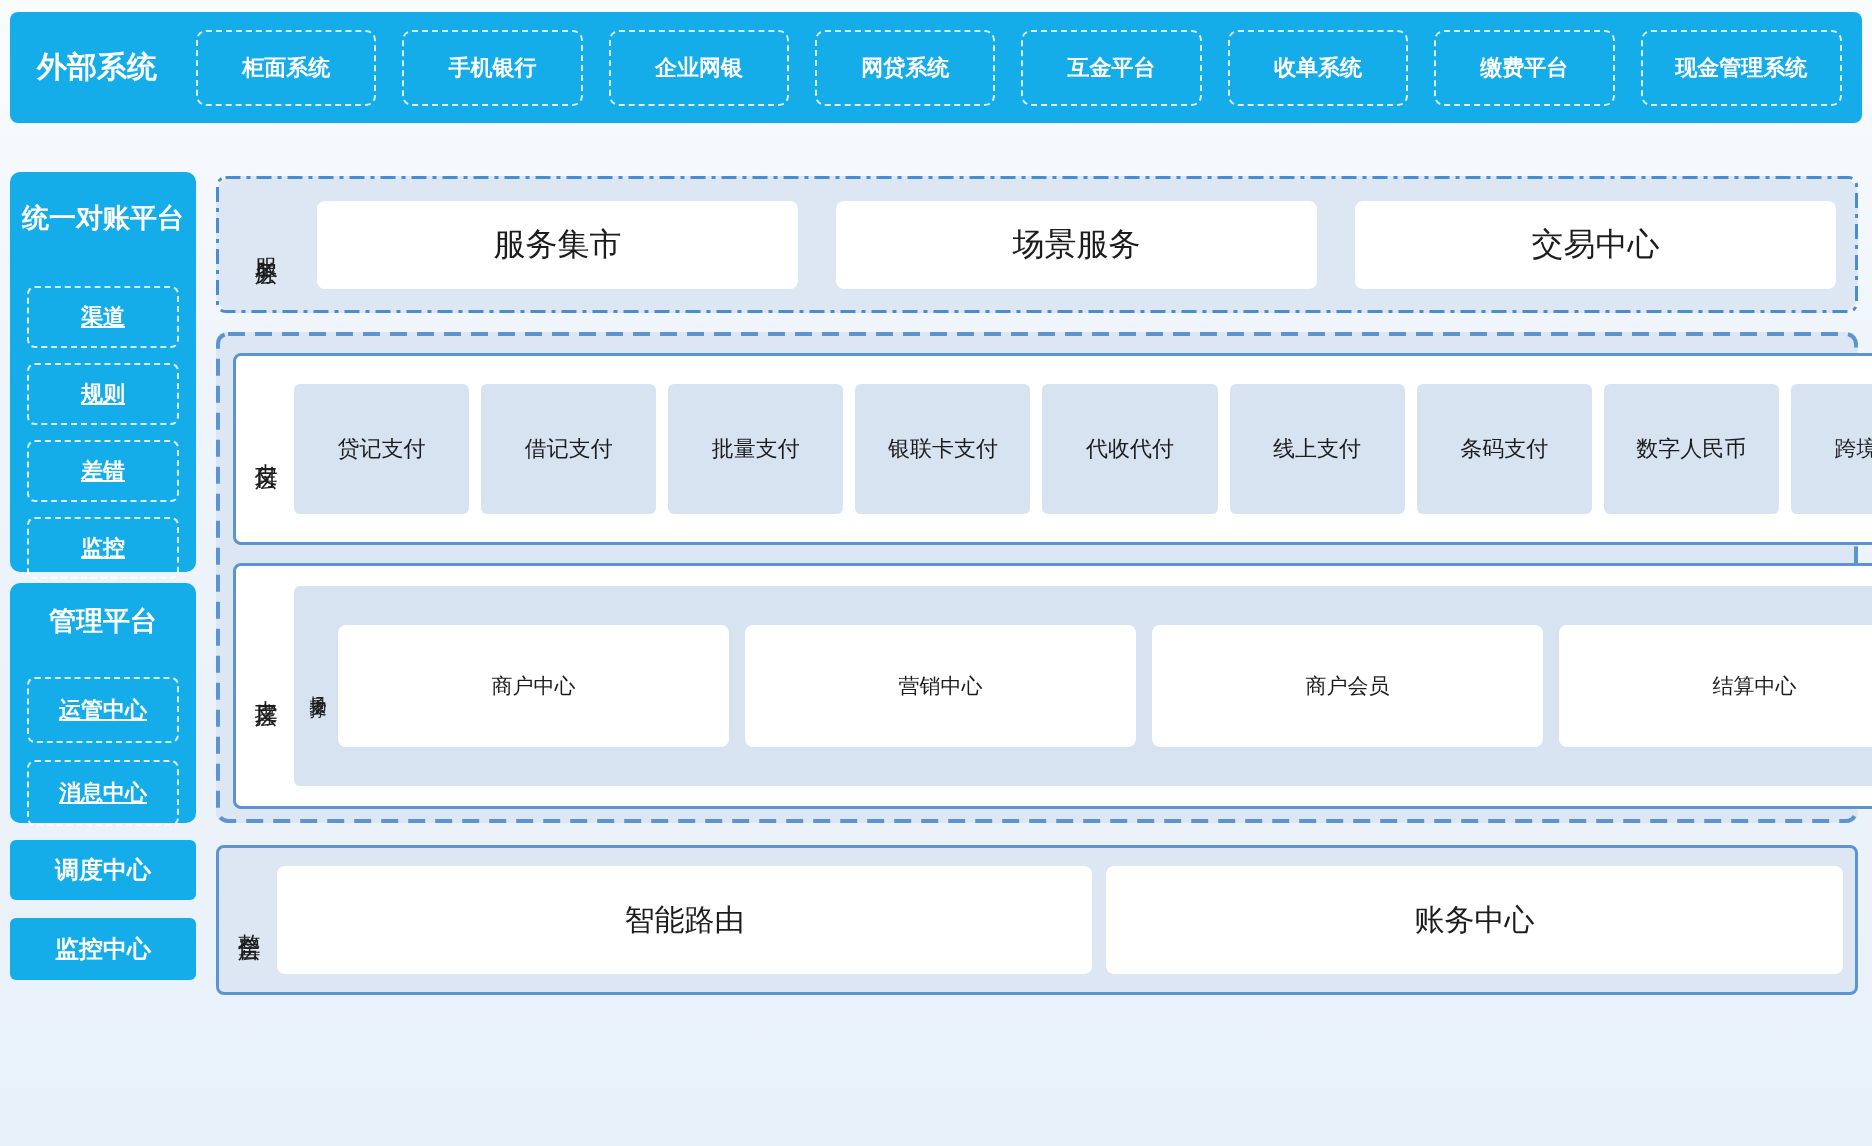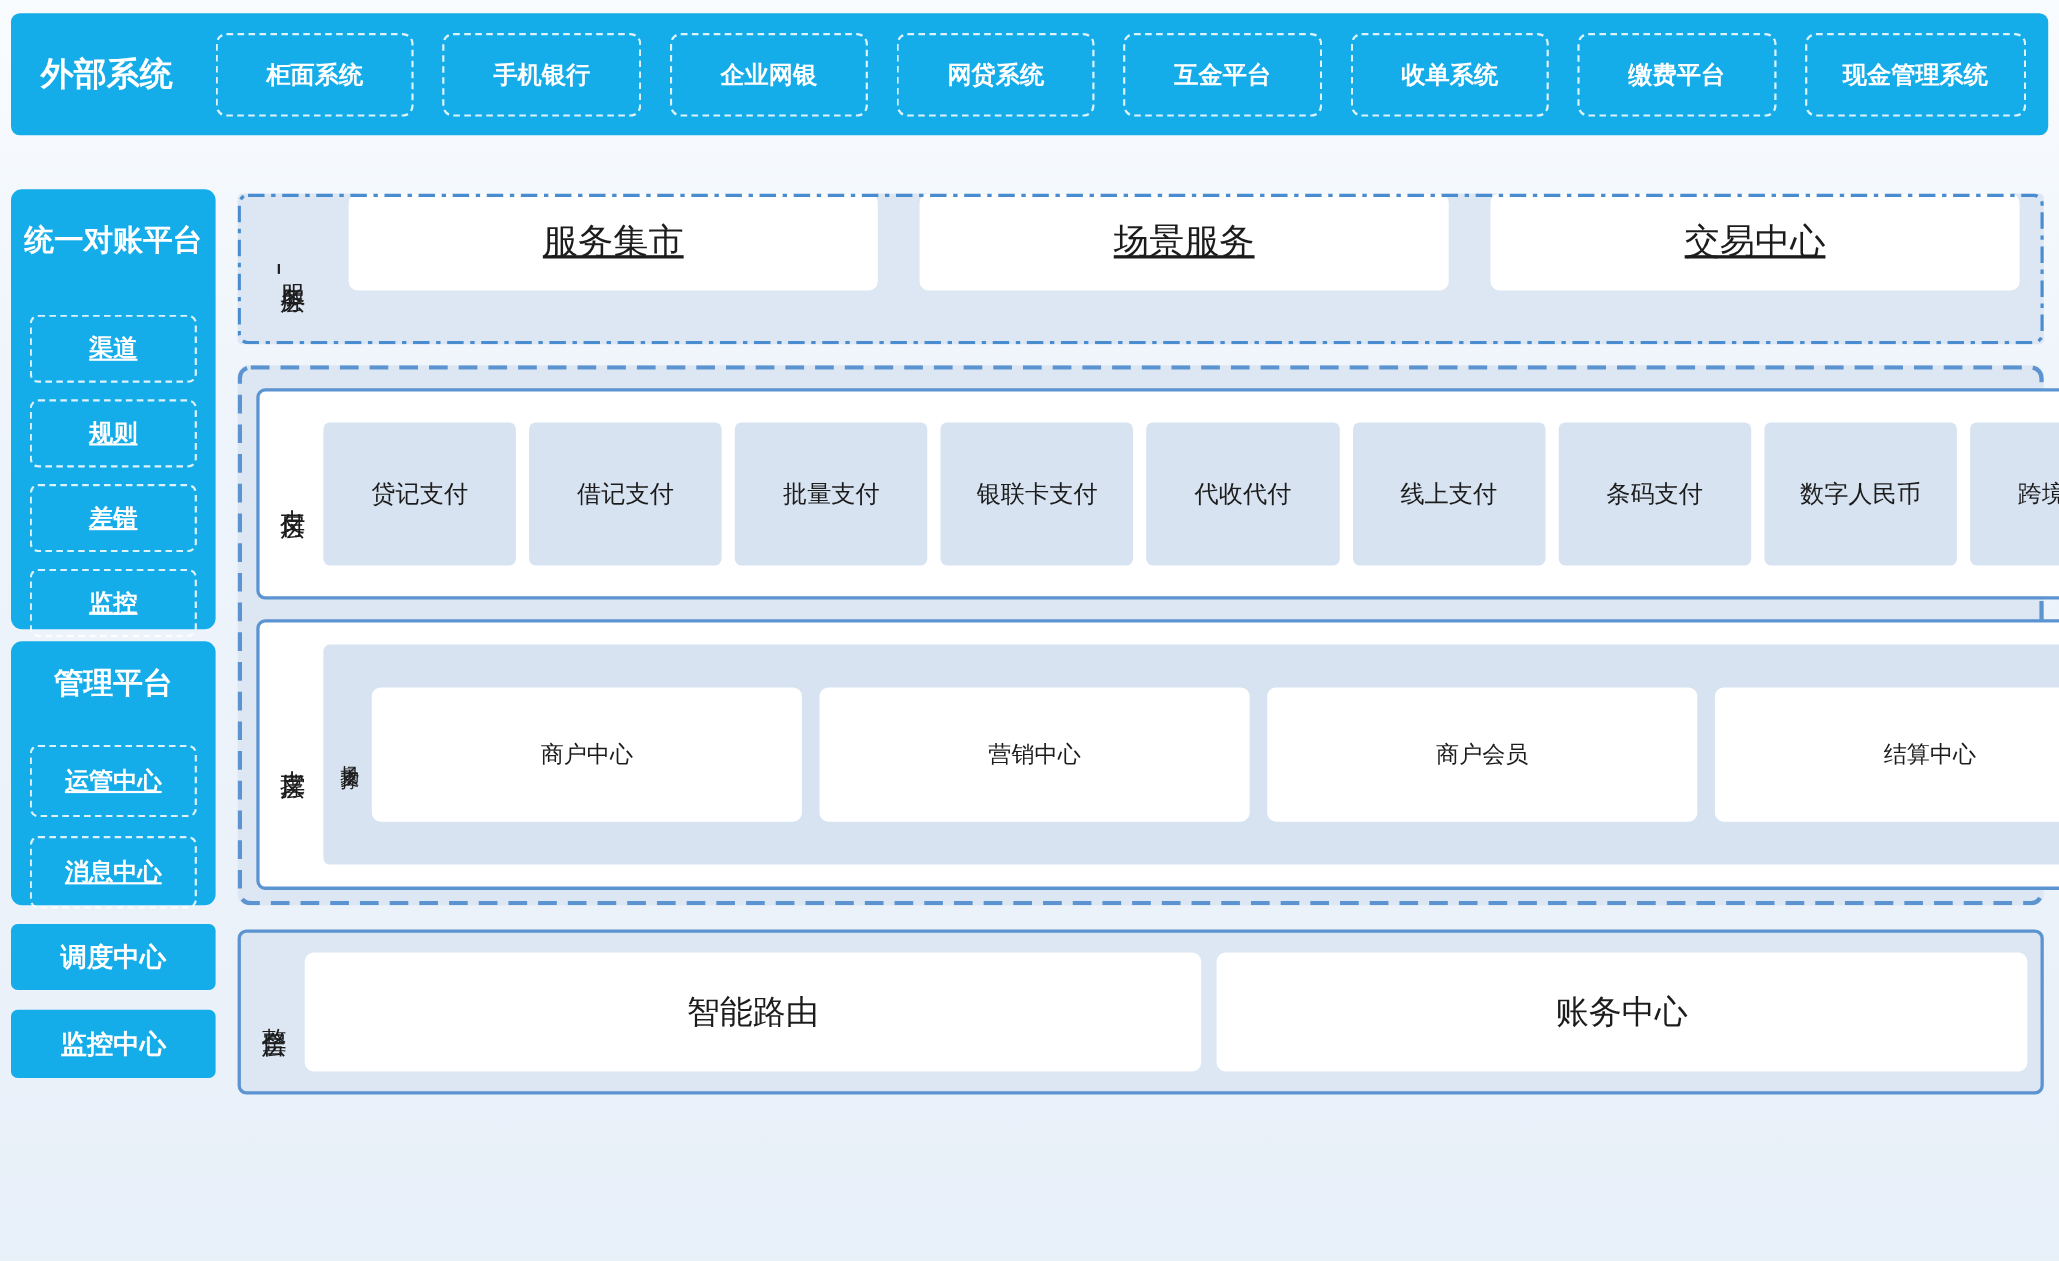--- a/index.html
+++ b/index.html
@@ -40,22 +40,22 @@
     display:flex;align-items:center;justify-content:center;font-size:24px;font-weight:bold;}
   .solo-1{top:840px;height:60px;}
   .solo-2{top:918px;height:62px;}
   
   .v-label{writing-mode:vertical-rl;text-orientation:upright;font-size:23px;letter-spacing:3px;
     color:#1c1c1c;display:flex;align-items:center;justify-content:center;white-space:nowrap;}
   .white-box{background:#fff;border-radius:8px;display:flex;align-items:center;justify-content:center;color:#1c1c1c;}
   .lite-box{background:#d8e3f1;border-radius:6px;display:flex;align-items:center;justify-content:center;color:#1c1c1c;}
   .svg-border{position:absolute;inset:0;pointer-events:none;}
   
-  .service-layer{position:absolute;left:216px;top:176px;width:1642px;height:137px;background:#dce7f3;border-radius:4px;
-    display:flex;box-sizing:border-box;text-decoration:underline;}
+  .service-layer{position:absolute;left:216px;top:176px;width:1642px;height:137px;background:#dce7f3;border-radius:20px;
+    display:flex;align-items:center;box-sizing:border-box;}
   .service-layer .v-label{margin-left:38px;width:26px;}
   .service-items{flex:1;display:flex;gap:38px;padding:0 22px 0 37px;}
   .service-items .white-box{flex:1;height:88px;font-size:32px;}
   
   .core{position:absolute;left:216px;top:332px;width:1642px;height:491px;background:#dce7f3;border-radius:10px;}
   .layer-box{position:absolute;left:17px;width:1764px;background:#fff;border:3px solid #5b94d0;border-radius:8px;
     box-sizing:border-box;display:flex;align-items:center;}
   .payment-box{top:21px;height:192px;}
   .support-box{top:231px;height:246px;}
   .layer-box .v-label{margin-left:18px;width:26px;}

